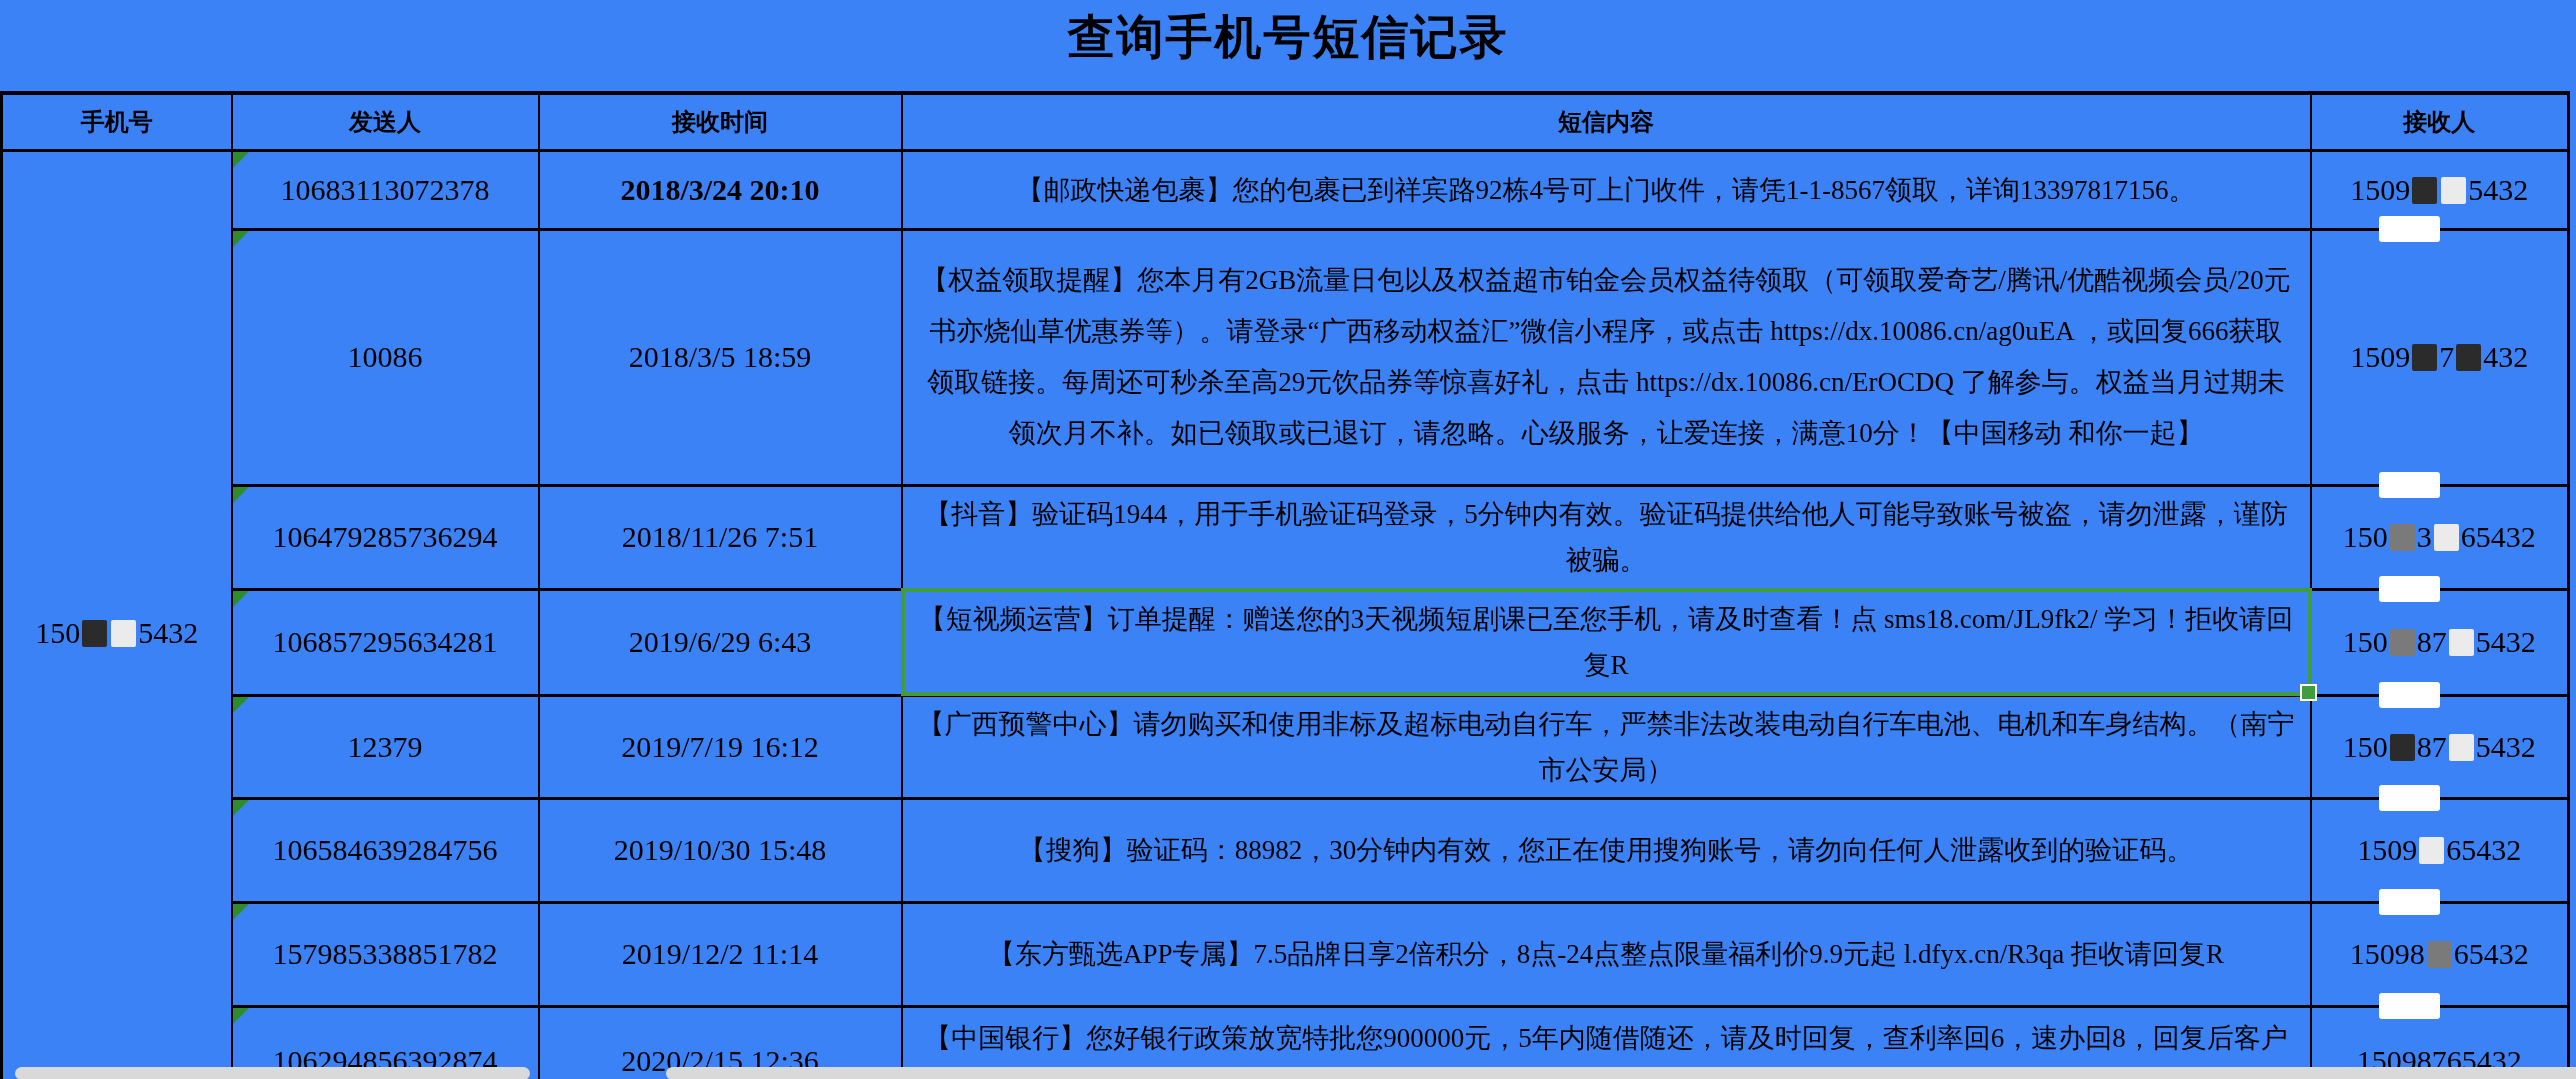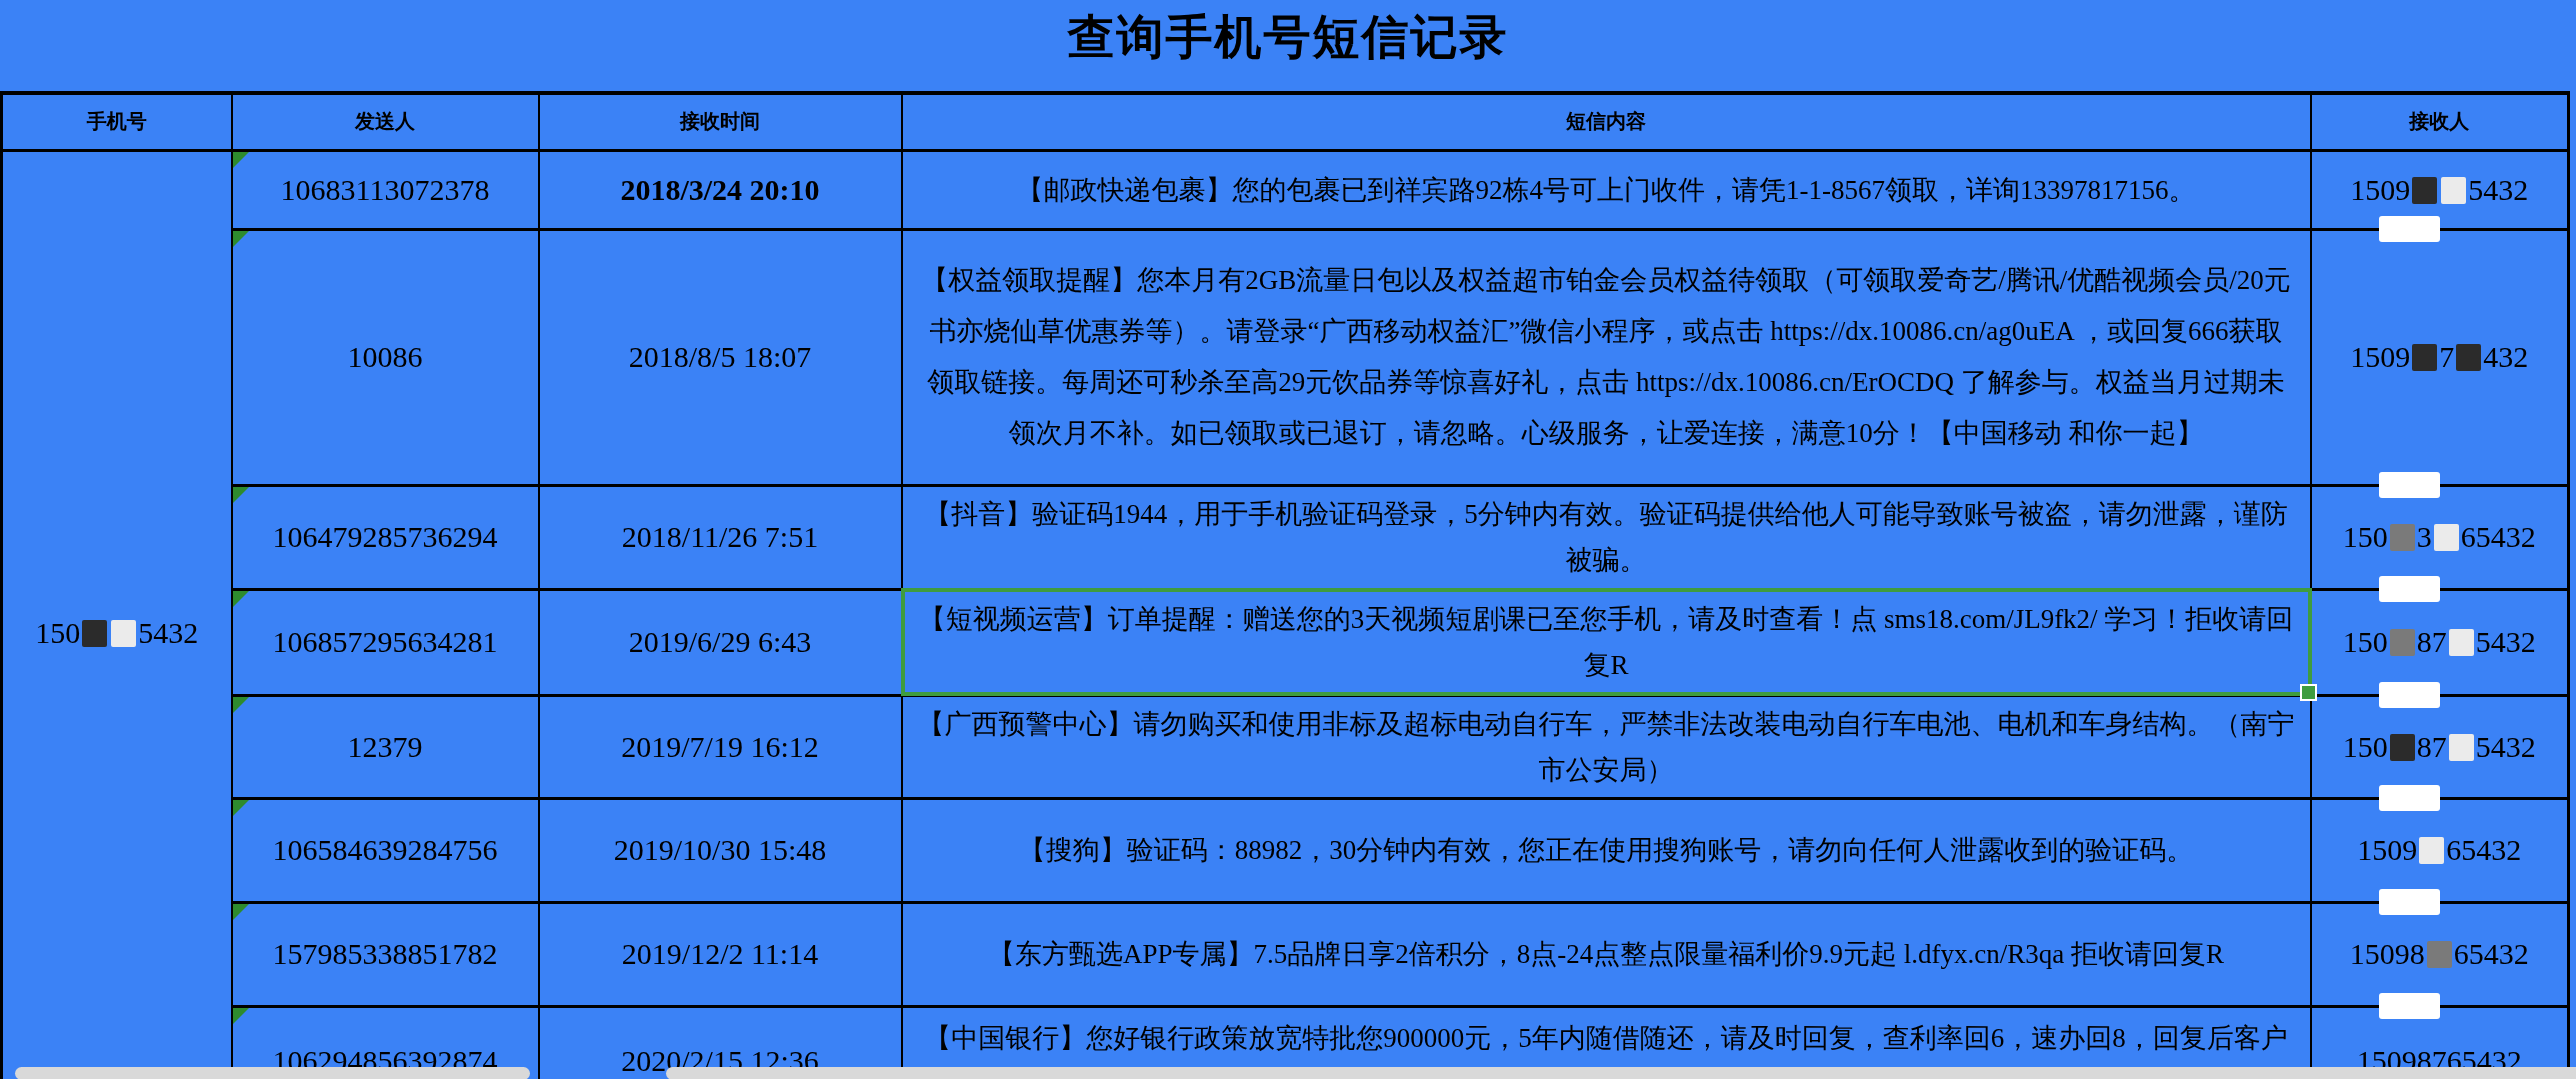--- a/index.html
+++ b/index.html
@@ -14,21 +14,21 @@
   table.sms{
     position:absolute;top:91px;left:0;width:2566px;
     border-collapse:collapse;table-layout:fixed;
     border-top:4px solid #000;border-left:3px solid #000;border-right:3px solid #000;border-bottom:3px solid #000;
   }
   th,td{
     border:2px solid #000;border-top-width:3px;border-bottom-width:3px;
     text-align:center;vertical-align:middle;position:relative;
     padding:2px 10px;word-break:break-all;
   }
-  th{font-size:20px;font-weight:bold;}
+  th{font-size:24px;font-weight:bold;}
   td{font-size:30px;}
   td.content{font-size:27px;line-height:46px;padding:4px 14px;}
   td.content.long{line-height:51px;}
   td.num{font-size:30px;letter-spacing:0px;}
   td.time-bold{font-weight:bold;margin-top:10px;}
   
   .err-tri{
     position:absolute;top:0;left:0;width:0;height:0;z-index:2;
     border-top:16px solid #2e8b2e;border-right:16px solid transparent;
   }
@@ -83,21 +83,21 @@
         <td class="num" rowspan="8">
           <span class="digits"><span>150</span><span class="mask mask-dark"></span><span class="mask mask-light"></span><span>5432</span></span>
         </td>
         <td class="num"><span class="err-tri"></span><span>10683113072378</span></td>
         <td class="num time-bold"><span>2018/3/24 20:10</span></td>
         <td class="content"><span>【邮政快递包裹】您的包裹已到祥宾路92栋4号可上门收件，请凭1-1-8567领取，详询13397817156。</span></td>
         <td class="num"><span class="digits"><span>1509</span><span class="mask mask-dark"></span><span class="mask mask-light"></span><span>5432</span></span><span class="smudge"></span></td>
       </tr>
       <tr style="height:256px">
         <td class="num"><span class="err-tri"></span><span>10086</span></td>
-        <td class="num"><span>2018/8/5 18:07</span></td>
+        <td class="num"><span>2018/3/5 18:59</span></td>
         <td class="content long"><span>【权益领取提醒】您本月有2GB流量日包以及权益超市铂金会员权益待领取（可领取爱奇艺/腾讯/优酷视频会员/20元书亦烧仙草优惠券等）。请登录“广西移动权益汇”微信小程序，或点击 https://dx.10086.cn/ag0uEA ，或回复666获取领取链接。每周还可秒杀至高29元饮品券等惊喜好礼，点击 https://dx.10086.cn/ErOCDQ 了解参与。权益当月过期未领次月不补。如已领取或已退订，请忽略。心级服务，让爱连接，满意10分！【中国移动 和你一起】</span></td>
         <td class="num"><span class="digits"><span>1509</span><span class="mask mask-dark"></span><span>7</span><span class="mask mask-dark"></span><span>432</span></span><span class="smudge"></span></td>
       </tr>
       <tr style="height:104px">
         <td class="num"><span class="err-tri"></span><span>106479285736294</span></td>
         <td class="num"><span>2018/11/26 7:51</span></td>
         <td class="content"><span>【抖音】验证码1944，用于手机验证码登录，5分钟内有效。验证码提供给他人可能导致账号被盗，请勿泄露，谨防被骗。</span></td>
         <td class="num"><span class="digits"><span>150</span><span class="mask mask-gray"></span><span>3</span><span class="mask mask-light"></span><span>65432</span></span><span class="smudge"></span></td>
       </tr>
       <tr style="height:106px">

